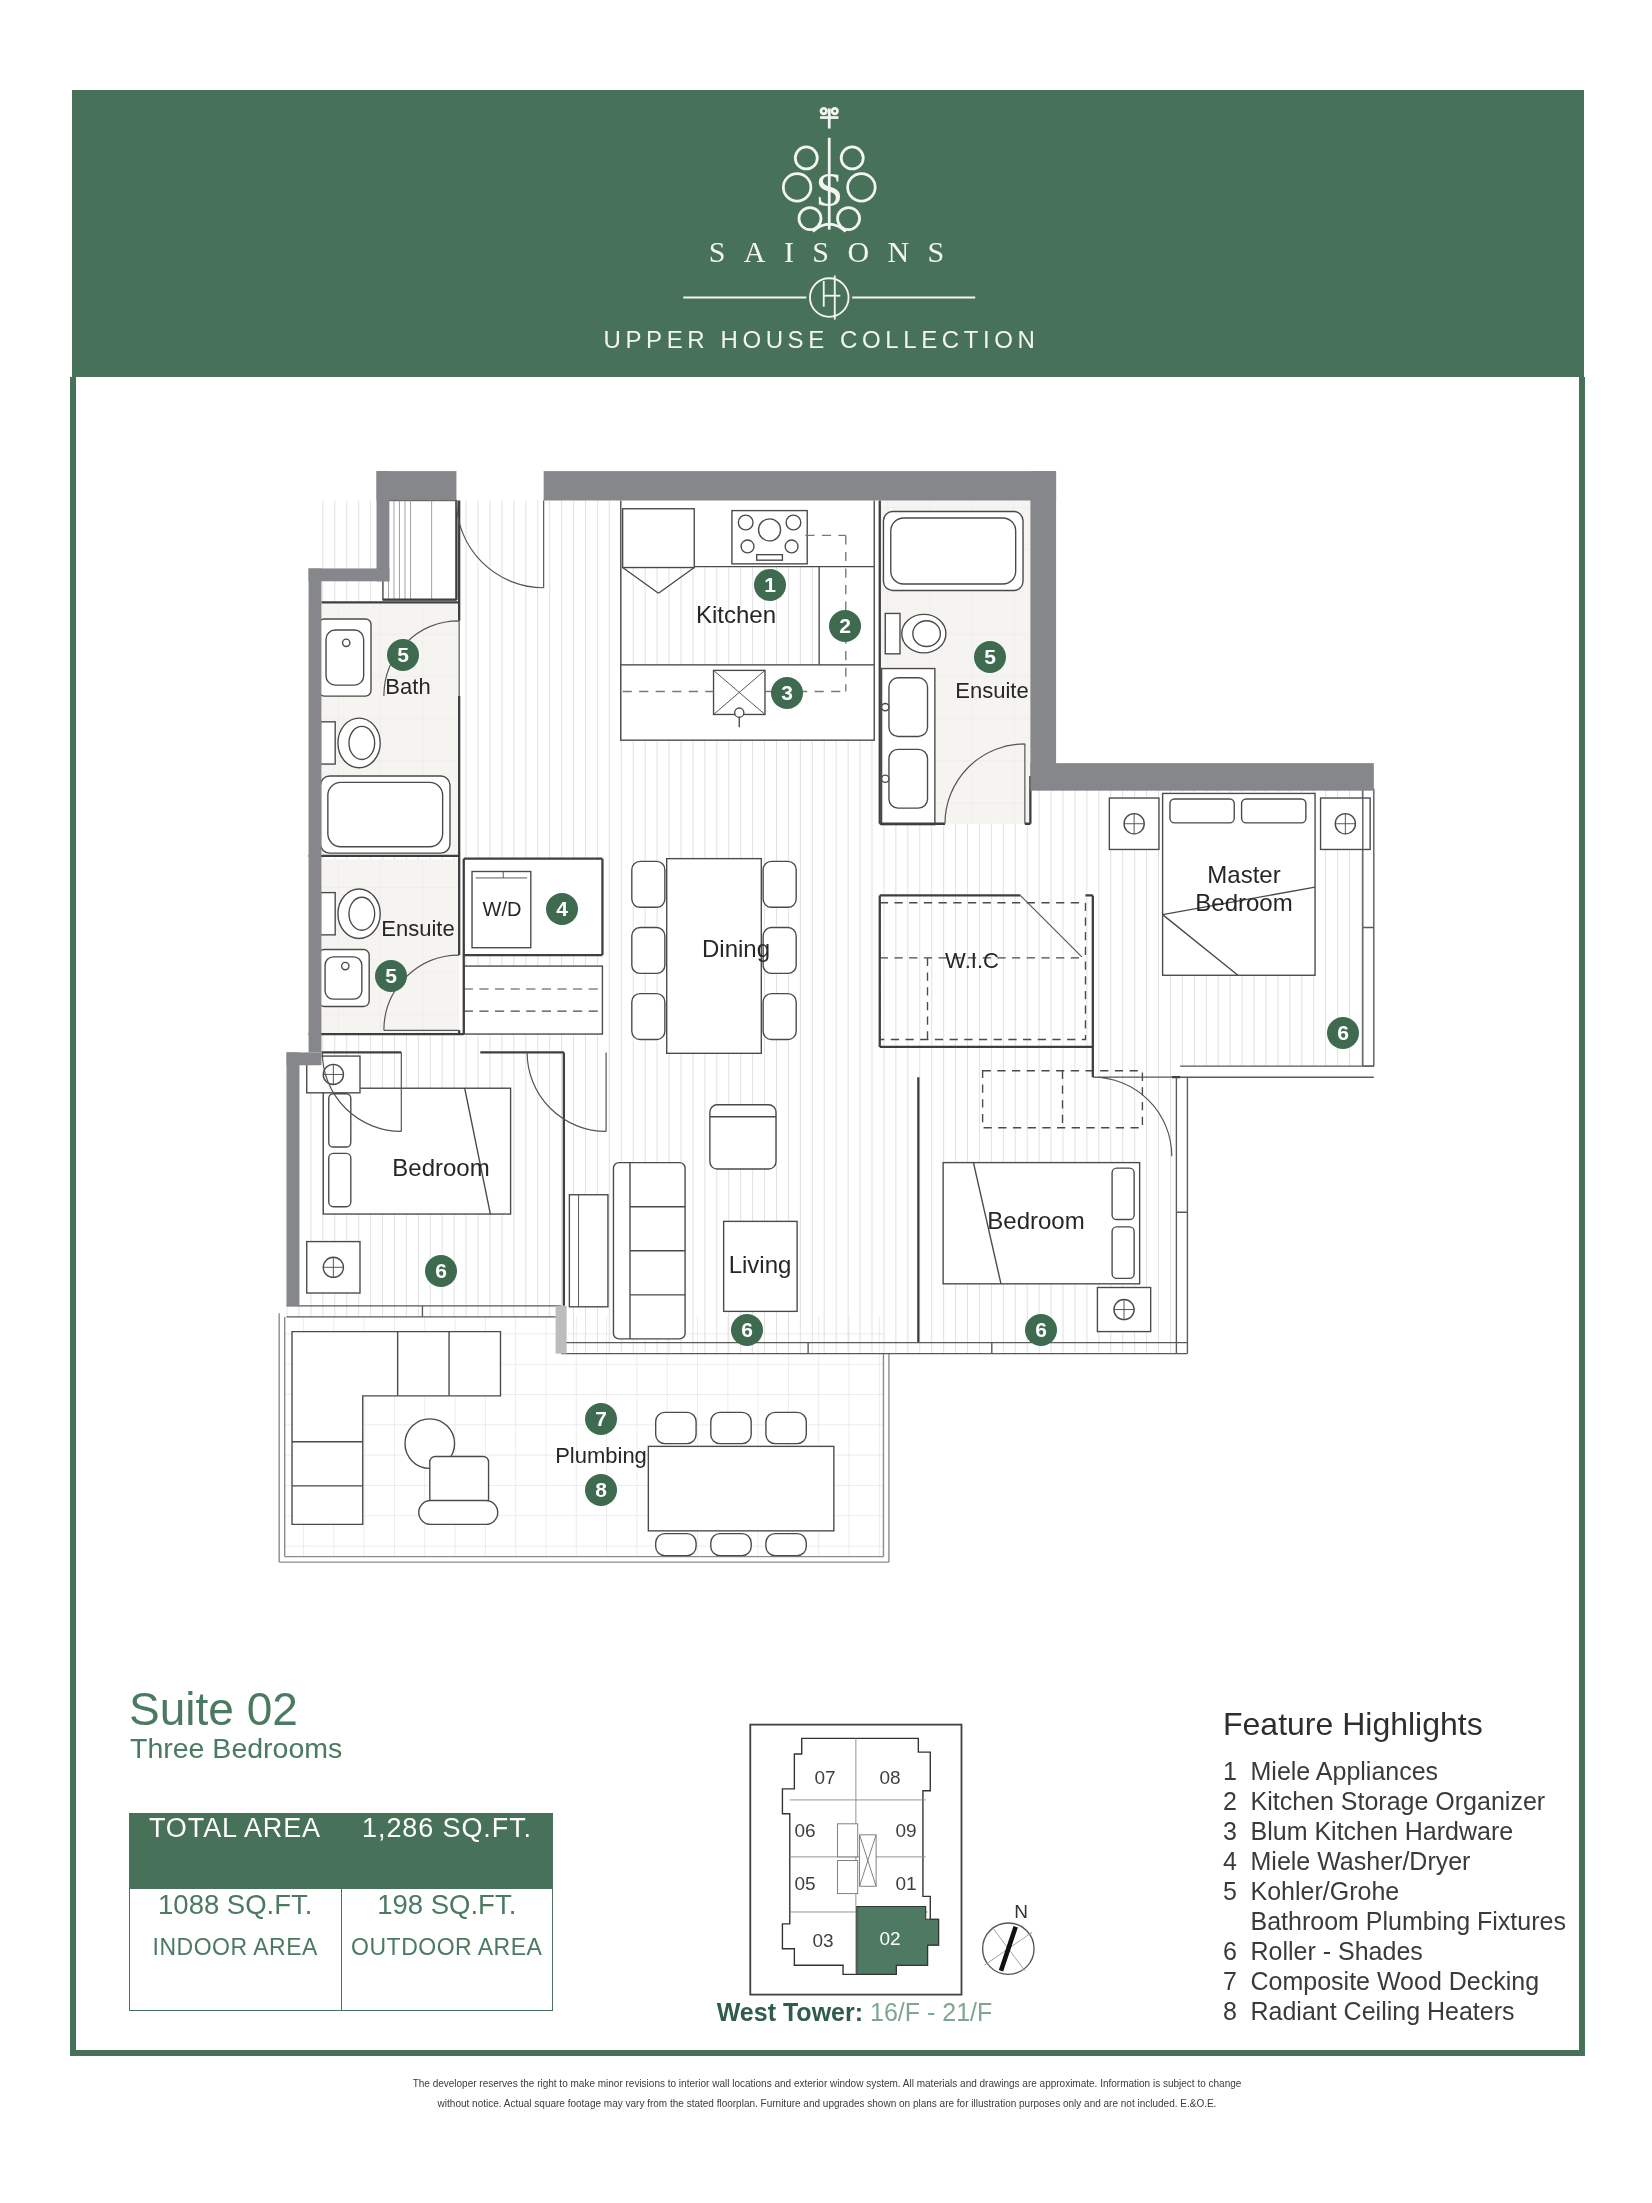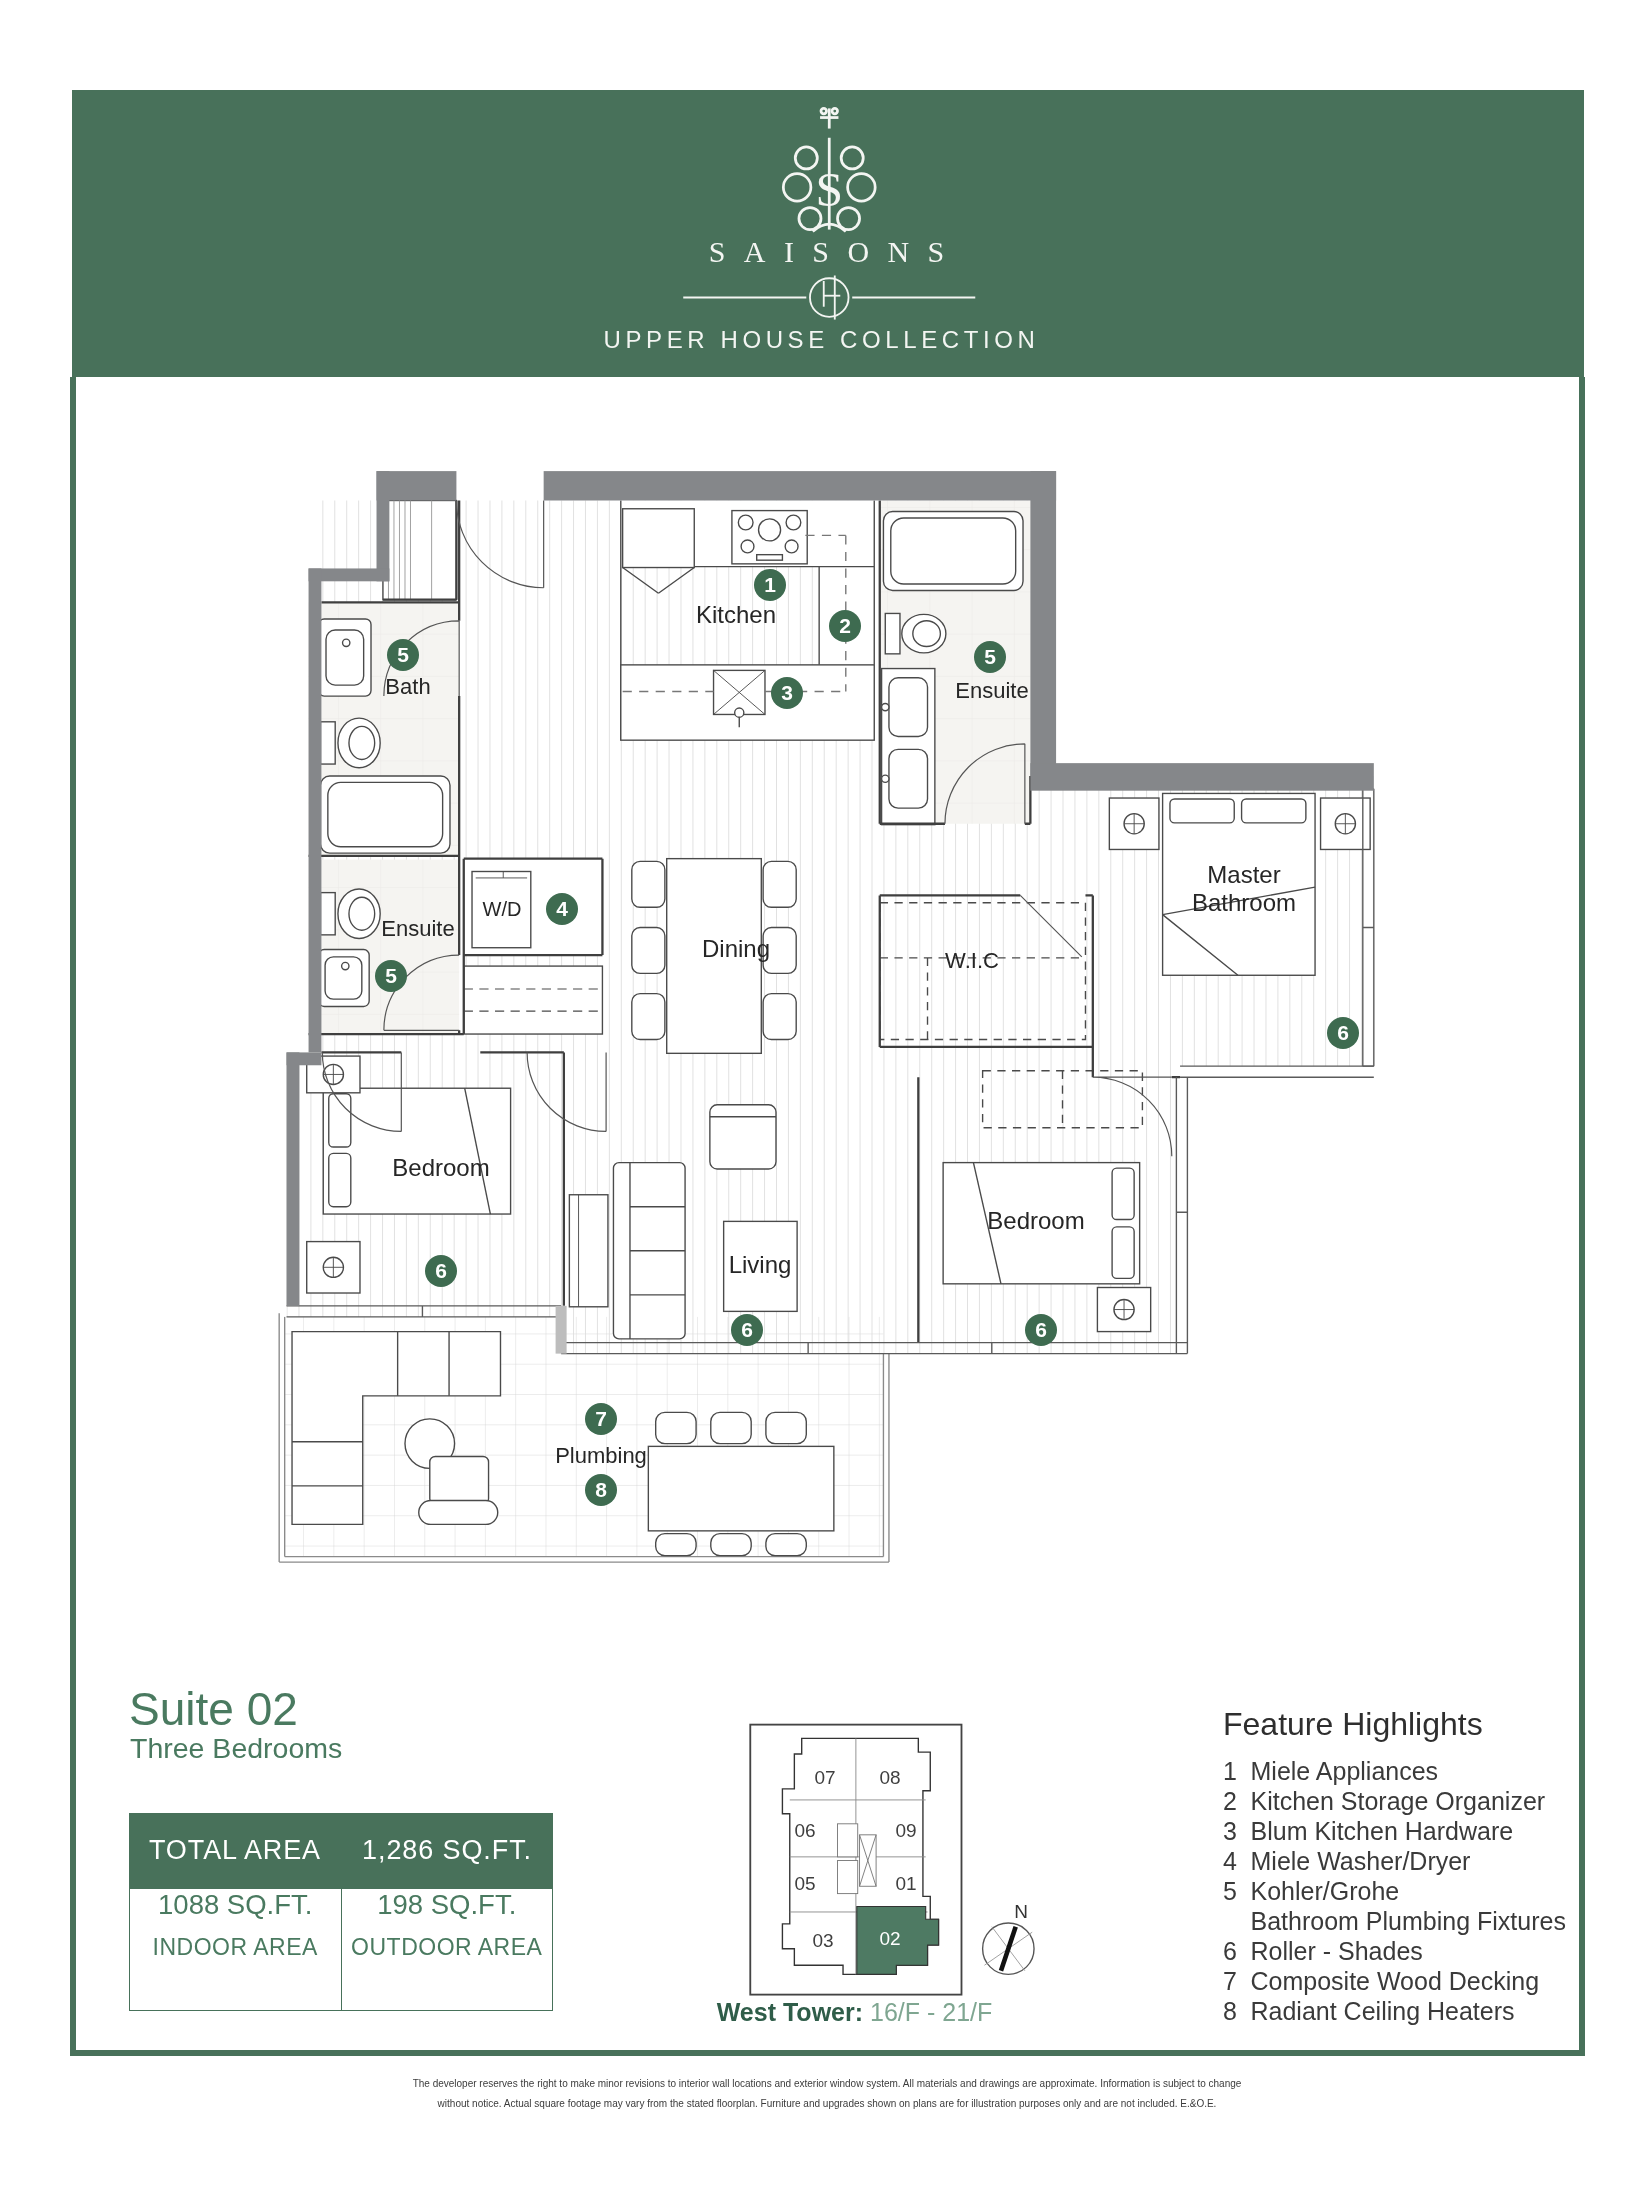--- a/index.html
+++ b/index.html
@@ -27,21 +27,21 @@
   .room-label{transform:translate(-50%,-50%);white-space:pre;text-align:center;
          color:#262626;font-weight:500;line-height:1.15;z-index:3;}
   .marker{width:32px;height:32px;border-radius:50%;background:var(--green-dark);
          color:#fff;font-size:21px;font-weight:bold;display:flex;align-items:center;
          justify-content:center;transform:translate(-50%,-50%);z-index:3;}
 
   
   #suite-title{left:129px;top:1682px;font-size:46px;font-weight:500;color:var(--green-text);}
   #suite-sub{left:130px;top:1732px;font-size:28.5px;font-weight:500;color:var(--green-text);}
   #area-table{left:129px;top:1813px;width:424px;}
-  #area-head{display:flex;background:var(--green);color:#fff;height:75px;align-items:center;}
+  #area-head{display:flex;background:var(--green);color:#fff;height:75px;align-items:flex-start;}
   #area-head div{flex:1;text-align:center;font-size:27px;letter-spacing:0.9px;}
   #area-body{display:flex;border:1.8px solid var(--green);height:121px;color:var(--green-text);}
   #area-body .cell{flex:1;text-align:center;}
   #area-body .cell:first-child{border-right:1.8px solid var(--green);}
   .area-val{font-size:27.5px;}
   .area-lab{font-size:23px;margin-top:13px;letter-spacing:0.5px;}
 
   
   .kp-num{transform:translate(-50%,-50%);font-size:19px;color:#3f3f3f;z-index:3;}
   .kp-num.hl{color:#fff;}
@@ -336,21 +336,21 @@
 
   <div id="label-layer">
       <div class="abs room-label" style="left: 736px; top: 615px; font-size: 24px;">Kitchen</div>
       <div class="abs room-label" style="left: 408px; top: 687px; font-size: 22px;">Bath</div>
       <div class="abs room-label" style="left: 992px; top: 691px; font-size: 22px;">Ensuite</div>
       <div class="abs room-label" style="left: 418px; top: 929px; font-size: 22px;">Ensuite</div>
       <div class="abs room-label" style="left: 502px; top: 909px; font-size: 20px;">W/D</div>
       <div class="abs room-label" style="left: 736px; top: 949px; font-size: 24px;">Dining</div>
       <div class="abs room-label" style="left: 972px; top: 961px; font-size: 22px;">W.I.C</div>
       <div class="abs room-label" style="left: 1244px; top: 889px; font-size: 24px;">Master
-Bathroom</div>
+Bedroom</div>
       <div class="abs room-label" style="left: 441px; top: 1168px; font-size: 24px;">Bedroom</div>
       <div class="abs room-label" style="left: 760px; top: 1265px; font-size: 24px;">Living</div>
       <div class="abs room-label" style="left: 1036px; top: 1221px; font-size: 24px;">Bedroom</div>
       <div class="abs room-label" style="left: 601px; top: 1456px; font-size: 22px;">Plumbing</div>
       <div class="abs marker" style="left: 770px; top: 585px;">1</div>
       <div class="abs marker" style="left: 845px; top: 626px;">2</div>
       <div class="abs marker" style="left: 787px; top: 693px;">3</div>
       <div class="abs marker" style="left: 562px; top: 909px;">4</div>
       <div class="abs marker" style="left: 403px; top: 655px;">5</div>
       <div class="abs marker" style="left: 990px; top: 657px;">5</div>

